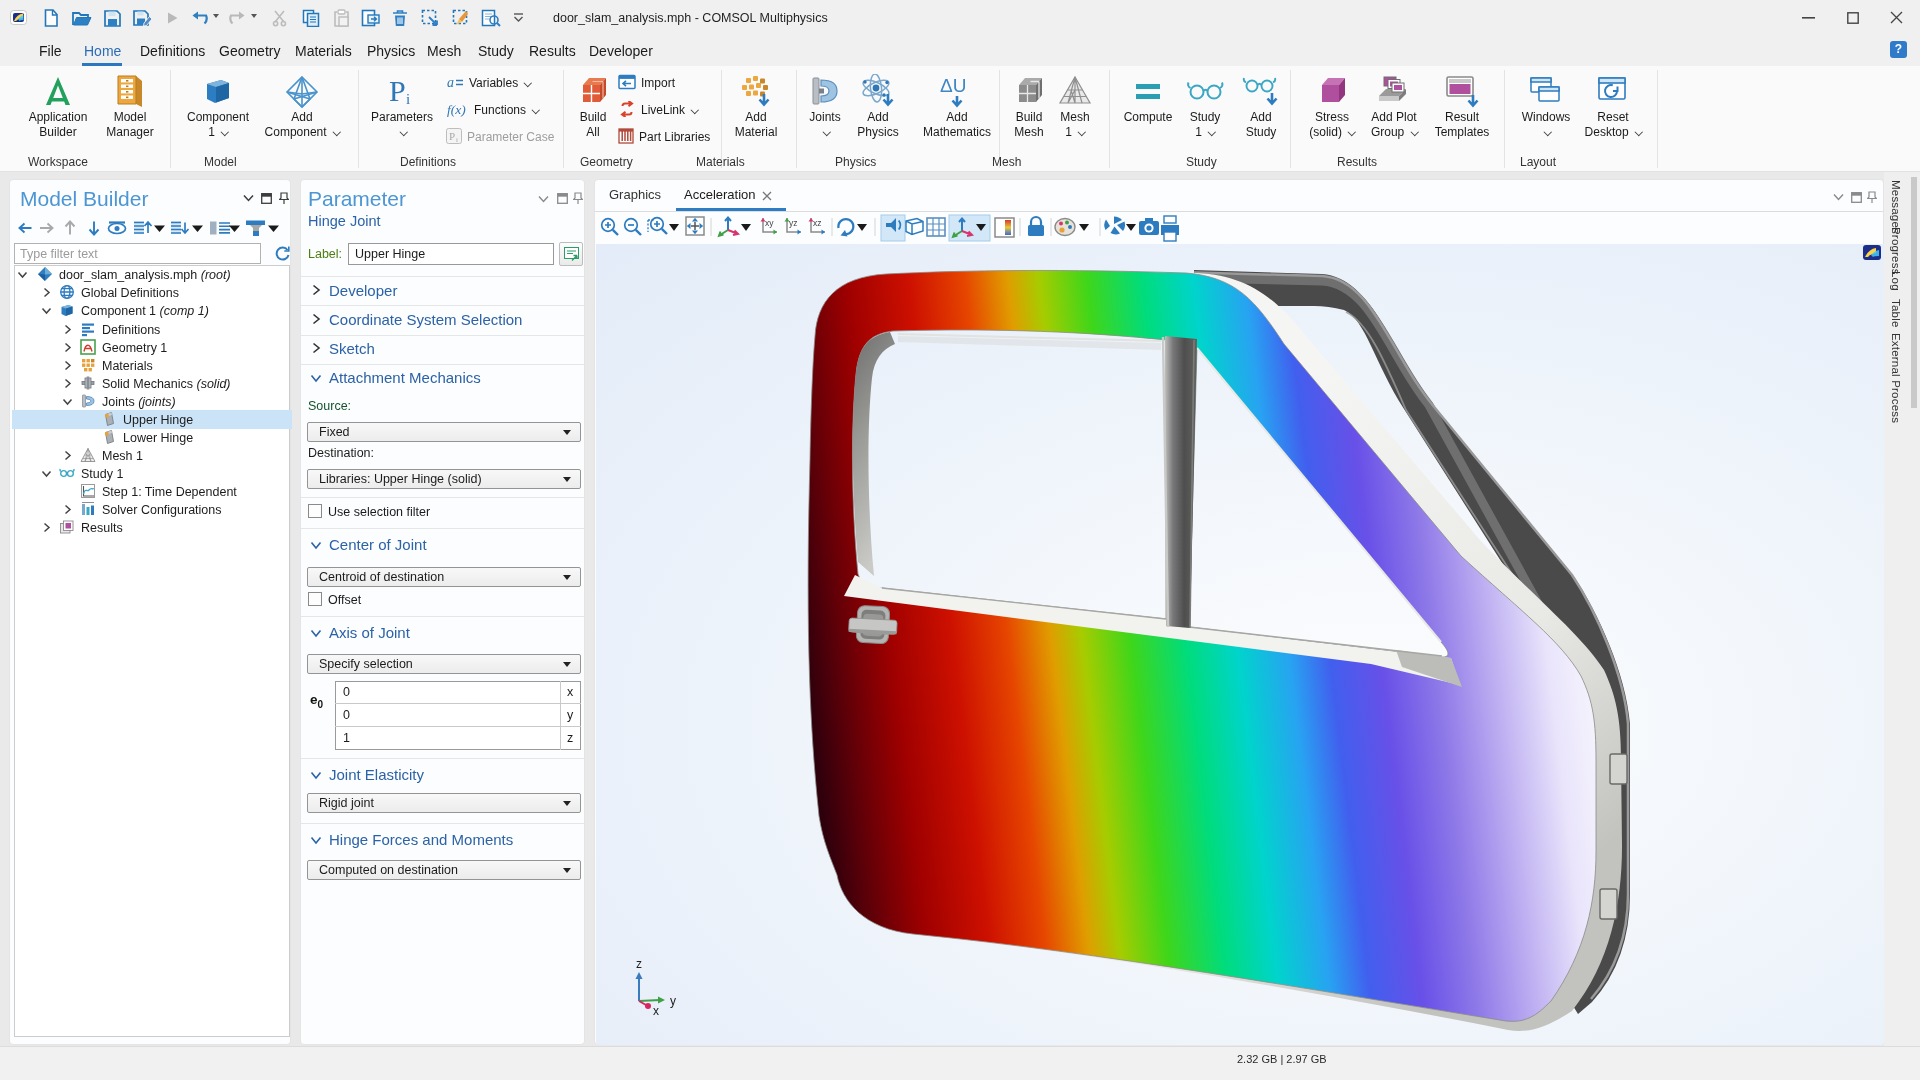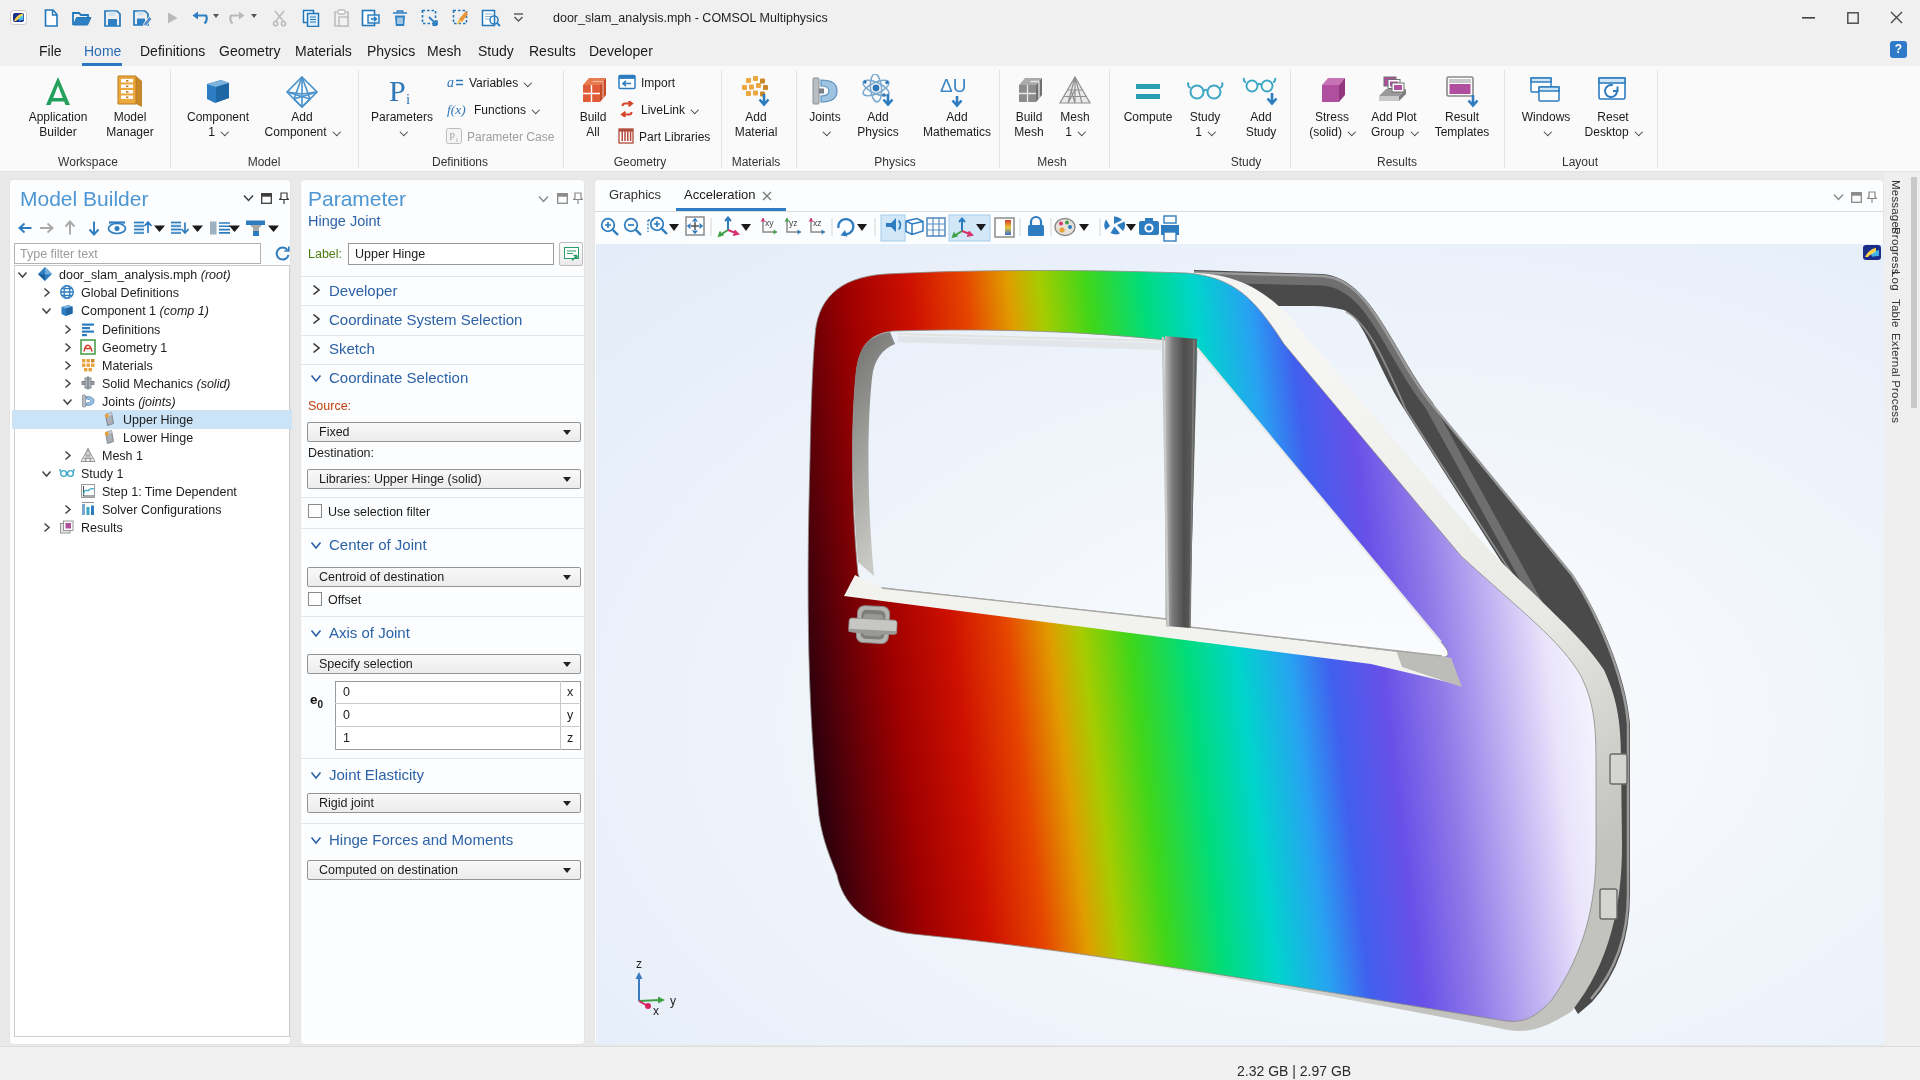--- a/index.html
+++ b/index.html
@@ -4,21 +4,21 @@
 <style>
 * { margin:0; padding:0; box-sizing:border-box; }
 html,body { width:1920px; height:1080px; overflow:hidden; }
 body { font-family:"Liberation Sans", sans-serif; background:#e9e9e9; position:relative; }
 .abs { position:absolute; }
 #titlebar { position:absolute; left:0; top:0; width:1920px; height:36px; background:#f0f0f0; }
 #menubar { position:absolute; left:0; top:36px; width:1920px; height:30px; background:#f0f0f0; }
 .menuitem { position:absolute; top:0; height:30px; line-height:30px; font-size:14px; color:#1a1a1a; }
 #ribbon { position:absolute; left:0; top:66px; width:1920px; height:106px; background:#fafafa; border-bottom:1px solid #e2e2e2; }
 .rsep { position:absolute; top:4px; width:1px; height:98px; background:#e3e3e3; }
-.rlabel { position:absolute; top:89px; width:120px; text-align:center; font-size:12px; color:#333; }
+.rlabel { position:absolute; top:89px; width:120px; font-size:12px; color:#333; }
 .bb { position:absolute; top:6px; width:84px; text-align:center; font-size:12px; color:#1b1b1b; line-height:14.5px; }
 .bb .ic { height:38px; padding-top:2px; }
 .sm { position:absolute; height:18px; font-size:12px; color:#1b1b1b; line-height:18px; white-space:nowrap; }
 .sm svg { vertical-align:-3px; margin-right:5px; }
 .dn { display:inline-block; width:5.5px; height:5.5px; border-right:1.6px solid #3c3c3c; border-bottom:1.6px solid #3c3c3c; transform:rotate(45deg); margin-left:4px; vertical-align:1.5px; }
 #work { position:absolute; left:0; top:172px; width:1920px; height:874px; background:#e9e9e9; }
 .panel { position:absolute; background:#fcfdfe; border-radius:4px; border:1px solid #e4e4e4; }
 #statusbar { position:absolute; left:0; top:1046px; width:1920px; height:34px; background:#f1f1f1; border-top:1px solid #dcdcdc; }
 .phead { color:#4c96d3; font-size:21px; }
 .seps { position:absolute; left:0; width:100%; height:1px; background:#e4e6e8; }
@@ -607,22 +607,22 @@
  <div class="sect" style="left:28px;top:131px">Coordinate System Selection</div>
  <div class="seps" style="top:155px"></div>
  <svg class="abs" style="left:10px;top:162px" width="10" height="12" viewBox="0 0 10 12">
       <path d="M2.5 1.5 L8 6 L2.5 10.5" fill="none" stroke="#333" stroke-width="1.6"></path>
     </svg>
  <div class="sect" style="left:28px;top:160px">Sketch</div>
  <div class="seps" style="top:184px"></div>
  <svg class="abs" style="left:9px;top:193px" width="12" height="10" viewBox="0 0 12 10">
       <path d="M1.5 2.5 L6 8 L10.5 2.5" fill="none" stroke="#2c63a8" stroke-width="1.6"></path>
     </svg>
- <div class="sect" style="left:28px;top:189px">Coordinate Selection</div>
- <div class="abs" style="left:7px;top:219px;font-size:12.5px;color:#c2410c">Source:</div>
+ <div class="sect" style="left:28px;top:189px">Attachment Mechanics</div>
+ <div class="abs" style="left:7px;top:219px;font-size:12.5px;color:#14532d">Source:</div>
  <div class="dd" style="top:242px">Fixed</div>
  <div class="abs" style="left:7px;top:266px;font-size:12.5px;color:#1b1b1b">Destination:</div>
  <div class="dd" style="top:289px">Libraries: Upper Hinge (solid)</div>
  <div class="seps" style="top:317px"></div>
  <div class="cb" style="left:7px;top:324px"></div>
  <div class="cblabel" style="left:27px;top:325px">Use selection filter</div>
  <div class="seps" style="top:348px"></div>
  <svg class="abs" style="left:9px;top:360px" width="12" height="10" viewBox="0 0 12 10">
       <path d="M1.5 2.5 L6 8 L10.5 2.5" fill="none" stroke="#2c63a8" stroke-width="1.6"></path>
     </svg>
@@ -901,14 +901,14 @@
  <div class="abs vtab" style="left:6px;top:55px">Progress</div>
  <div class="abs" style="left:27px;top:52px;width:6px;height:46px;background:#c9c9c9"></div>
  <div class="abs vtab" style="left:6px;top:99px">Log</div>
  <div class="abs" style="left:27px;top:96px;width:6px;height:28px;background:#c9c9c9"></div>
  <div class="abs vtab" style="left:6px;top:127px">Table</div>
  <div class="abs" style="left:27px;top:124px;width:6px;height:36px;background:#c9c9c9"></div>
  <div class="abs vtab" style="left:6px;top:161px">External Process</div>
  <div class="abs" style="left:27px;top:158px;width:6px;height:78px;background:#c9c9c9"></div>
 </div>
 <div id="statusbar">
- <div class="abs" style="left:1237px;top:16px;font-size:14px;color:#2a2a2a">2.32 GB | 2.97 GB</div>
+ <div class="abs" style="left:1237px;top:6px;font-size:11px;color:#2a2a2a">2.32 GB | 2.97 GB</div>
 </div>
 
 </body></html>

